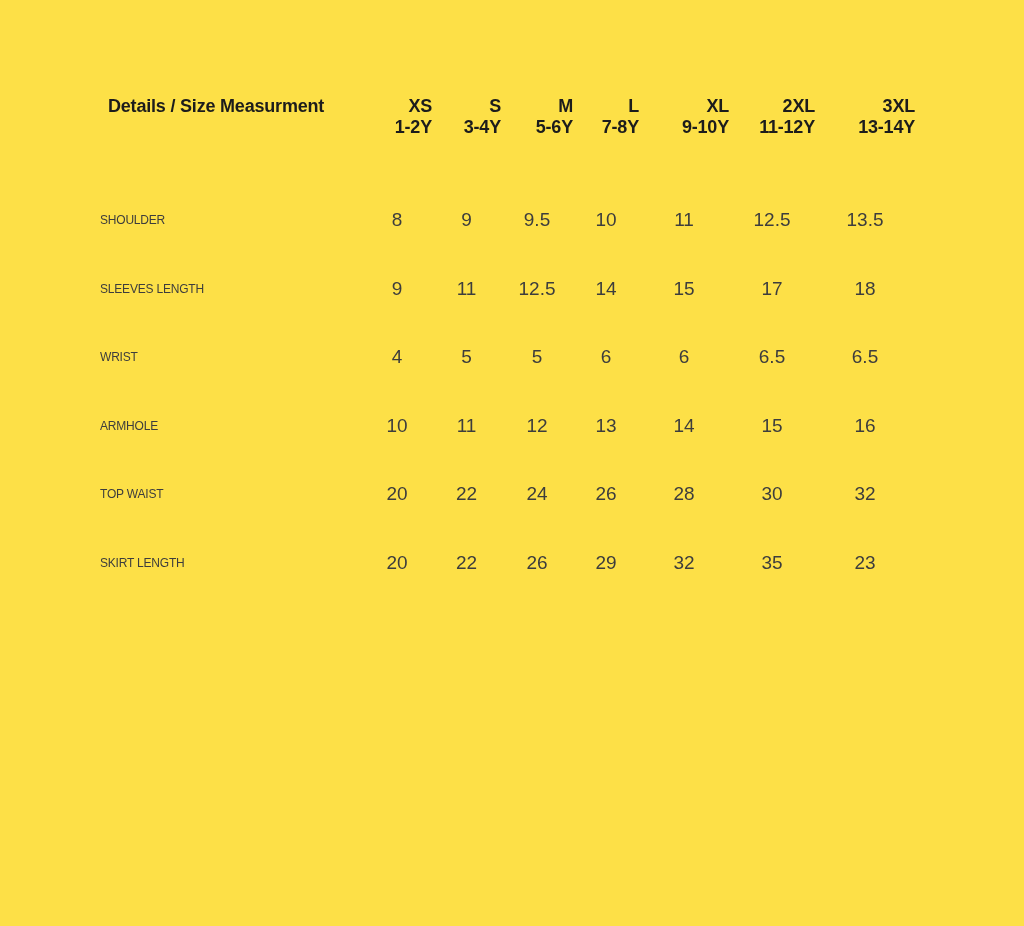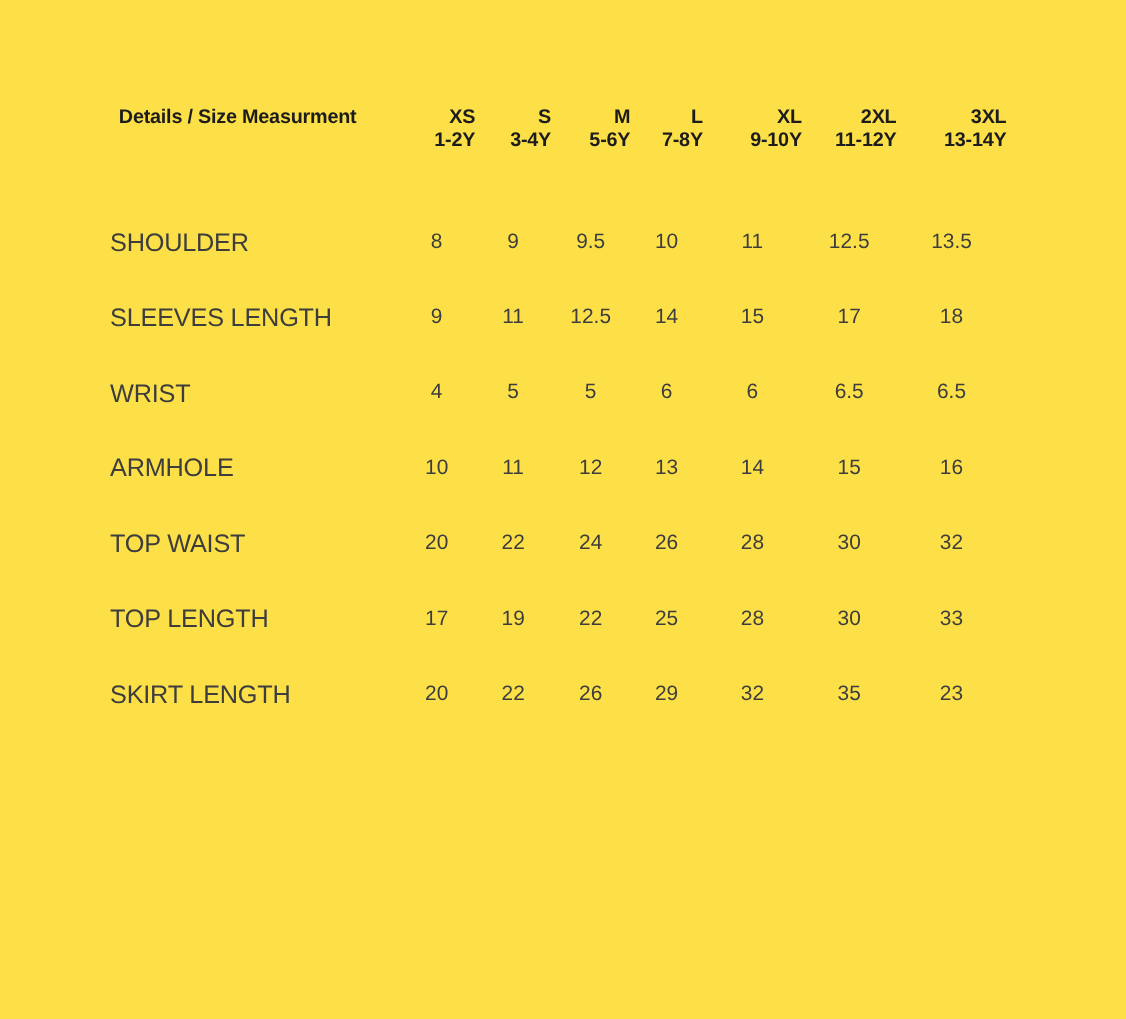--- a/index.html
+++ b/index.html
@@ -43,21 +43,21 @@
     letter-spacing: -0.2px;
     white-space: nowrap;
   }
   thead th.corner {
     text-align: left;
     padding-left: 8px;
   }
   tr.spacer { height: 42px; }
   tr.data-row { height: 68.5px; }
   td.row-label {
-    font-size: 23px;
+    font-size: 12px;
     color: #3d3d3d;
     text-align: left;
     vertical-align: middle;
     letter-spacing: -0.2px;
     white-space: nowrap;
   }
   td.cell {
     font-size: 19px;
     color: #3d3d3d;
     text-align: center;
@@ -162,30 +162,20 @@
           <td class="row-label">TOP WAIST</td>
           <td class="cell">20</td>
           <td class="cell">22</td>
           <td class="cell">24</td>
           <td class="cell">26</td>
           <td class="cell">28</td>
           <td class="cell">30</td>
           <td class="cell">32</td>
         </tr>
         <tr class="data-row">
-          <td class="row-label">TOP LENGTH</td>
-          <td class="cell">17</td>
-          <td class="cell">19</td>
-          <td class="cell">22</td>
-          <td class="cell">25</td>
-          <td class="cell">28</td>
-          <td class="cell">30</td>
-          <td class="cell">33</td>
-        </tr>
-        <tr class="data-row">
           <td class="row-label">SKIRT LENGTH</td>
           <td class="cell">20</td>
           <td class="cell">22</td>
           <td class="cell">26</td>
           <td class="cell">29</td>
           <td class="cell">32</td>
           <td class="cell">35</td>
           <td class="cell">23</td>
         </tr>
       </tbody>

